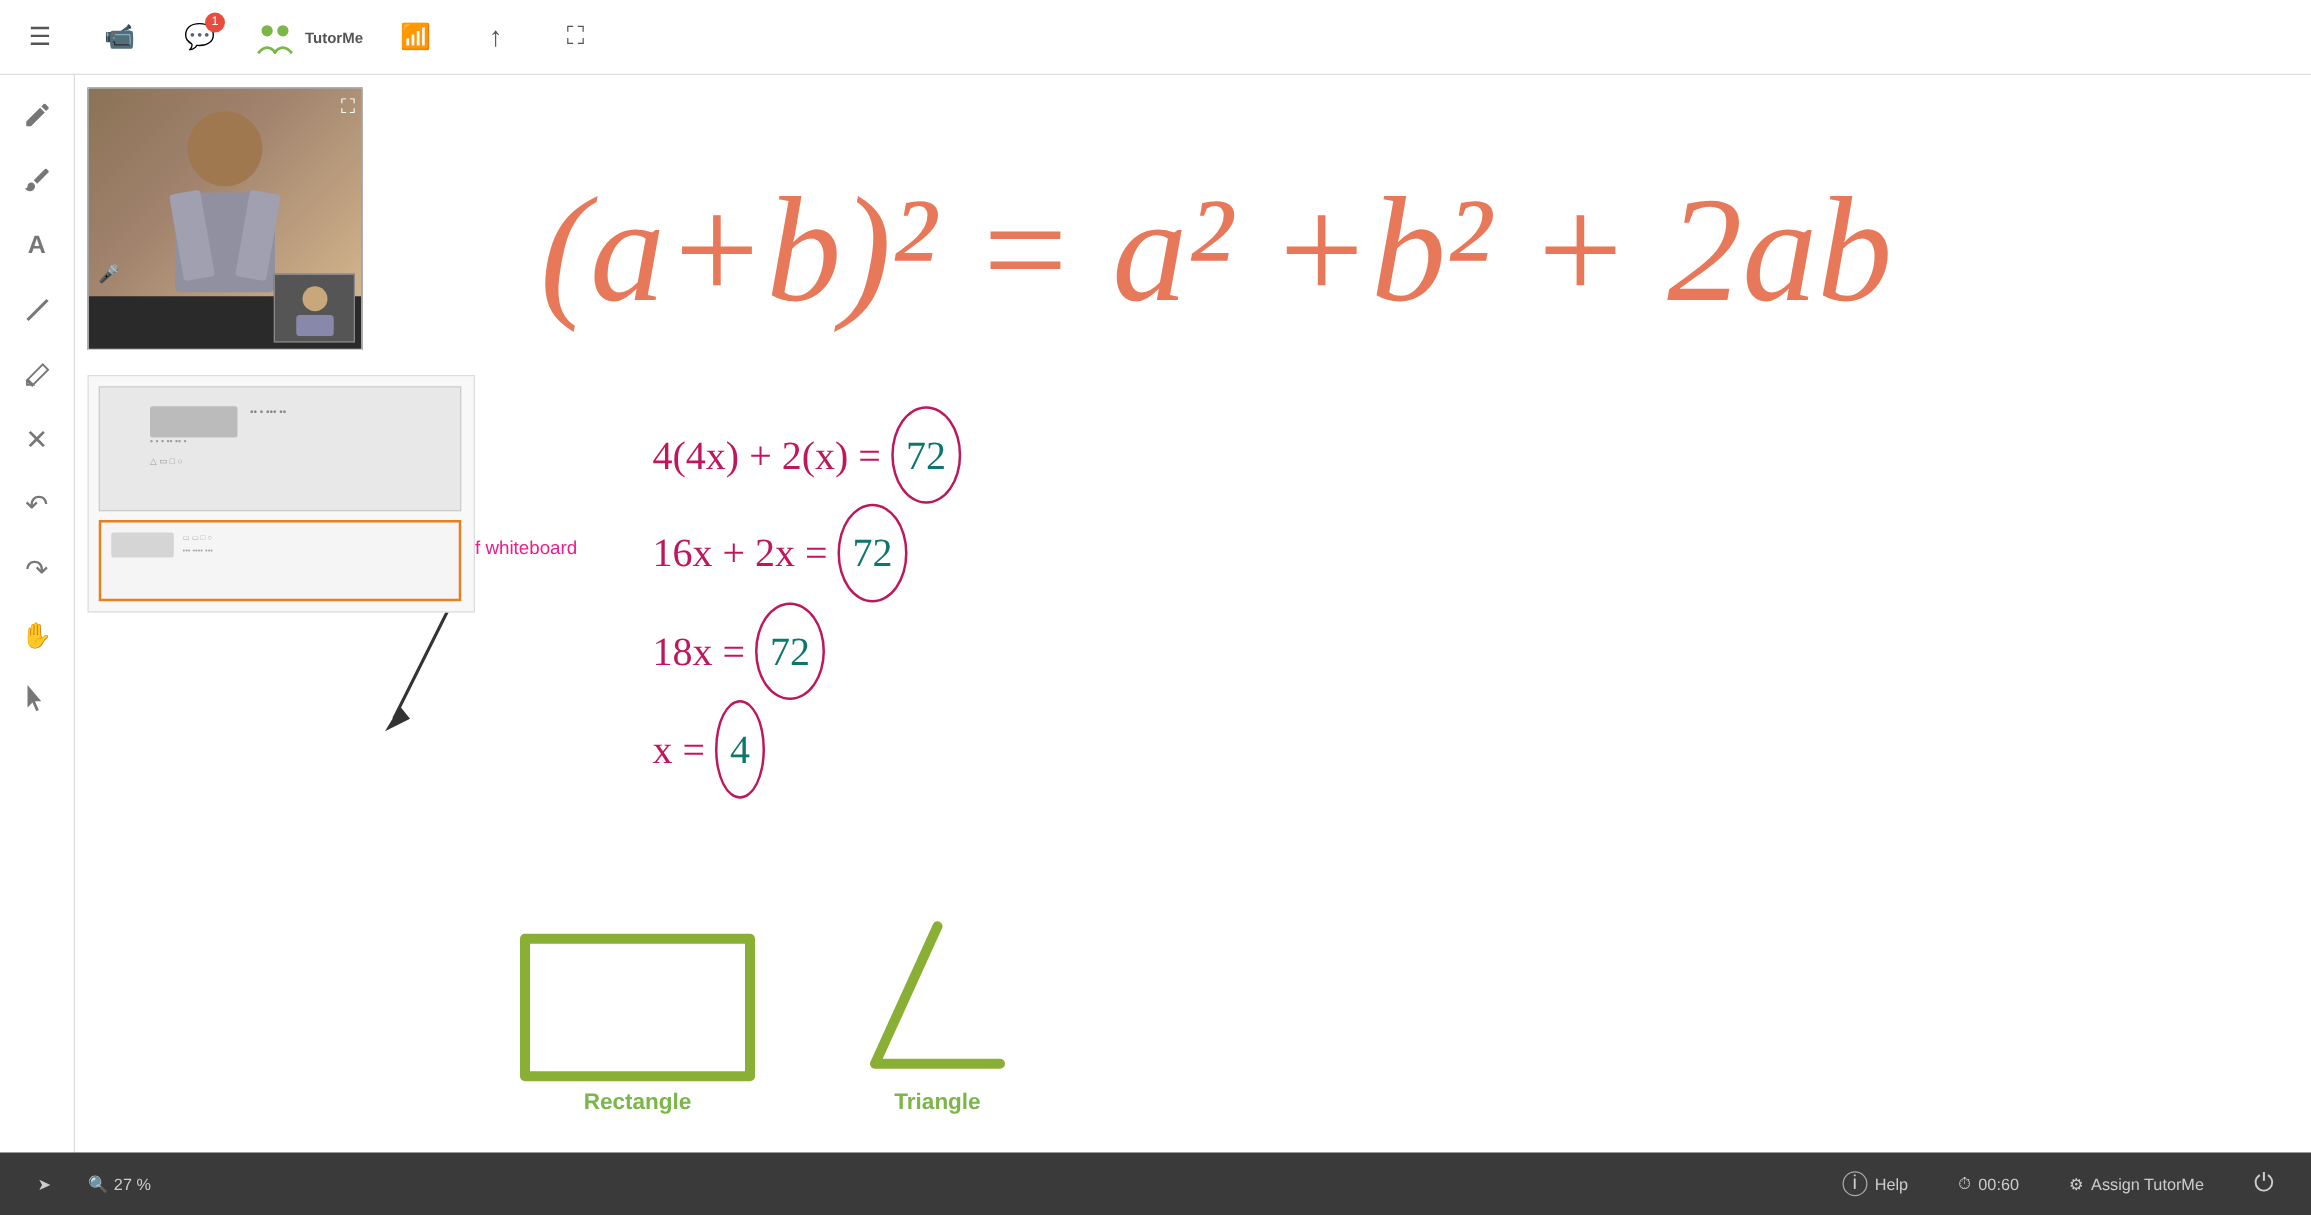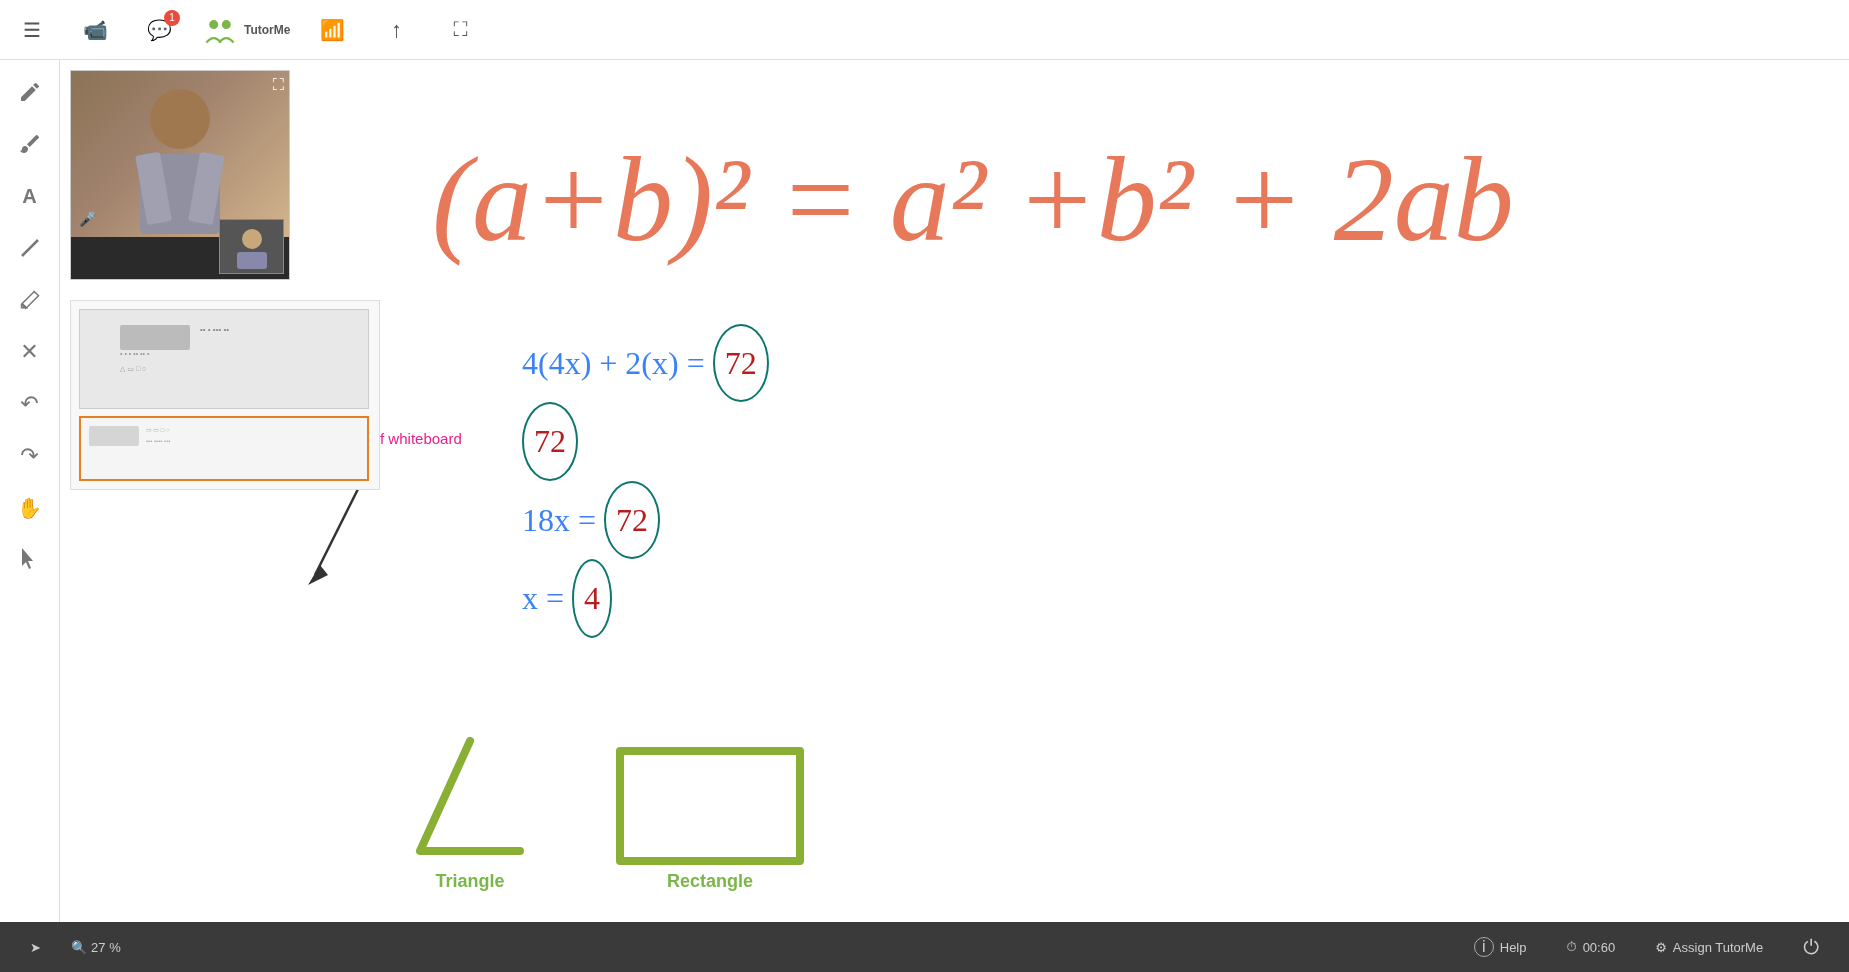--- a/index.html
+++ b/index.html
@@ -183,26 +183,26 @@
       font-family: 'Georgia', serif;
       line-height: 2.2;
     }
     .eq-line {
       display: flex;
       align-items: center;
       gap: 8px;
       justify-content: flex-start;
       margin-left: 100px;
     }
-    .eq-text { color: #3b82f6; }
+    .eq-text { color: #be185d; }
     .circled {
-      border: 2px solid #0f766e;
+      border: 2px solid #be185d;
       border-radius: 50%;
       padding: 2px 10px;
-      color: #b91c1c;
+      color: #0f766e;
       display: inline-block;
     }
 
     
     #shapes-area {
       position: absolute;
       bottom: 30px; left: 300px;
       right: 10px;
       display: flex;
       align-items: flex-end;
@@ -387,46 +387,47 @@
       <text x="10" y="160" font-size="120" font-family="Georgia, serif" font-style="italic" fill="#e8785a">(a+b)² = a² +b² + 2ab</text>
     </svg>
 
     
     <div class="equations">
       <div class="eq-line">
         <span class="eq-text">4(4x) + 2(x) =</span>
         <span class="circled">72</span>
       </div>
       <div class="eq-line">
+        <span class="eq-text">16x + 2x =</span>
         <span class="circled">72</span>
       </div>
       <div class="eq-line">
         <span class="eq-text">18x =</span>
         <span class="circled">72</span>
       </div>
       <div class="eq-line">
         <span class="eq-text">x =</span>
         <span class="circled">4</span>
       </div>
     </div>
   </div>
 
   <div id="shapes-area">
 
     <div class="shape-container">
+      <svg width="200" height="130" class="shape-svg">
+        <rect x="10" y="20" width="180" height="110" fill="none" stroke="#8aaf35" stroke-width="8" stroke-linejoin="round" stroke-linecap="round"></rect>
+      </svg>
+      <span class="shape-label">Rectangle</span>
+    </div>
+
+    <div class="shape-container">
       <svg width="120" height="130" class="shape-svg">
         <polyline points="60,10 10,120 110,120" fill="none" stroke="#8aaf35" stroke-width="8" stroke-linejoin="round" stroke-linecap="round"></polyline>
       </svg>
       <span class="shape-label">Triangle</span>
     </div>
 
-    <div class="shape-container">
-      <svg width="200" height="130" class="shape-svg">
-        <rect x="10" y="20" width="180" height="110" fill="none" stroke="#8aaf35" stroke-width="8" stroke-linejoin="round" stroke-linecap="round"></rect>
-      </svg>
-      <span class="shape-label">Rectangle</span>
-    </div>
-
 
 
   </div>
 
 </div>
 
 </body></html>

